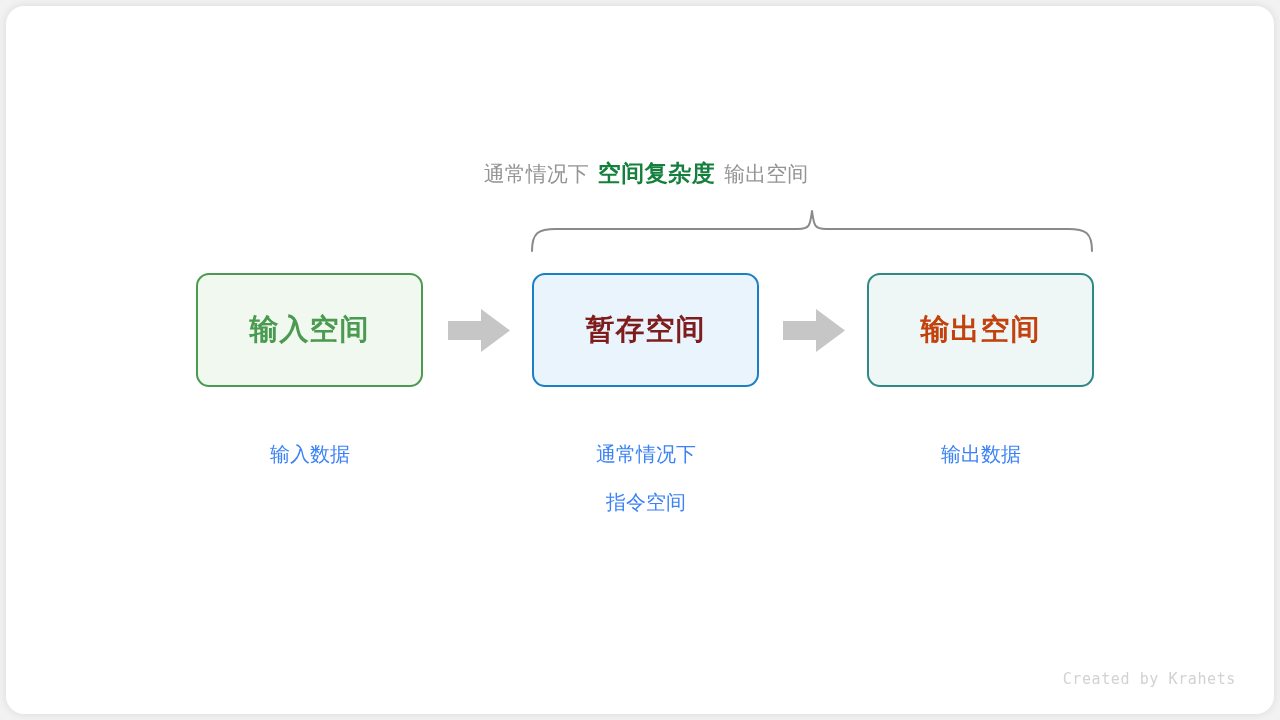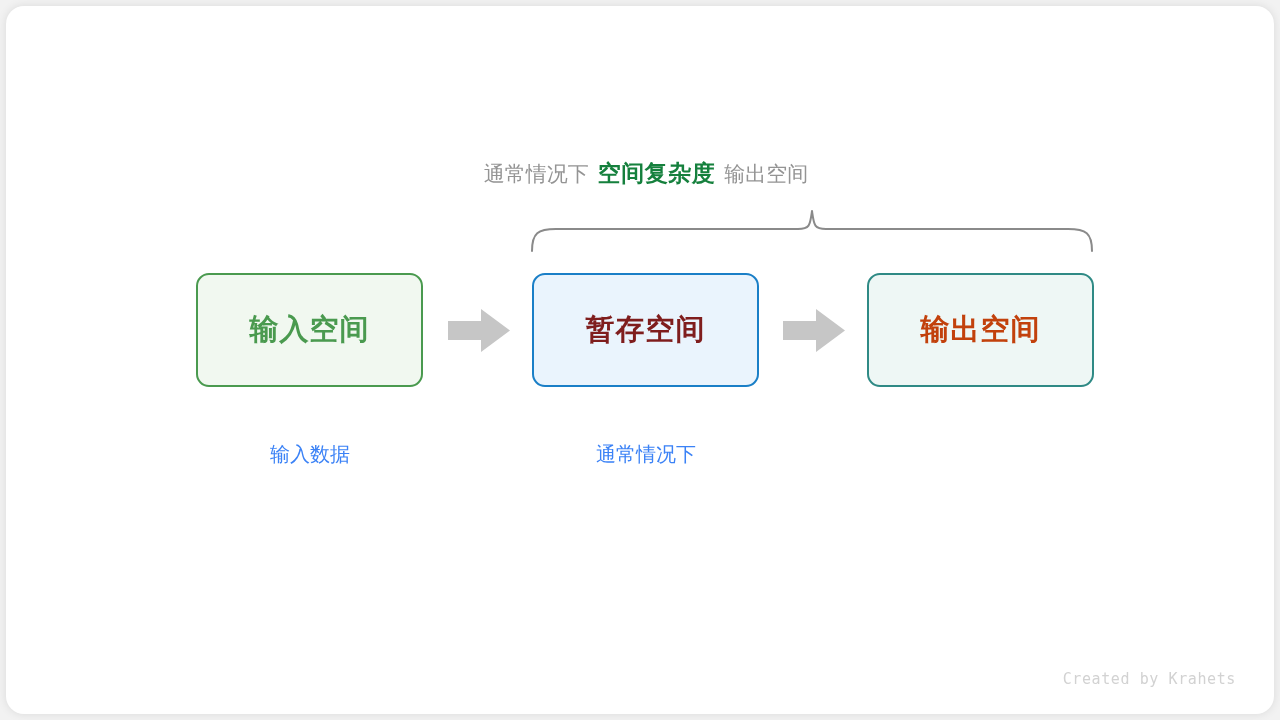--- a/index.html
+++ b/index.html
@@ -161,19 +161,23 @@
     <svg class="arrow" id="arrow-2" viewBox="0 0 62 43">
       <path d="M 0 12 L 33 12 L 33 0 L 62 21.5 L 33 43 L 33 31 L 0 31 Z" fill="#c6c6c6"></path>
     </svg>
 
     <div class="caption-col" id="cap-input">
       <div class="line">输入数据</div>
     </div>
 
     <div class="caption-col" id="cap-temp">
       <div class="line">通常情况下</div>
+      <div class="line">指令空间</div>
     </div>
 
+    <div class="caption-col" id="cap-output">
+      <div class="line">输出数据</div>
+    </div>
 
     <div id="watermark">Created by Krahets</div>
 
   </div>
 </div>
 
 </body></html>

